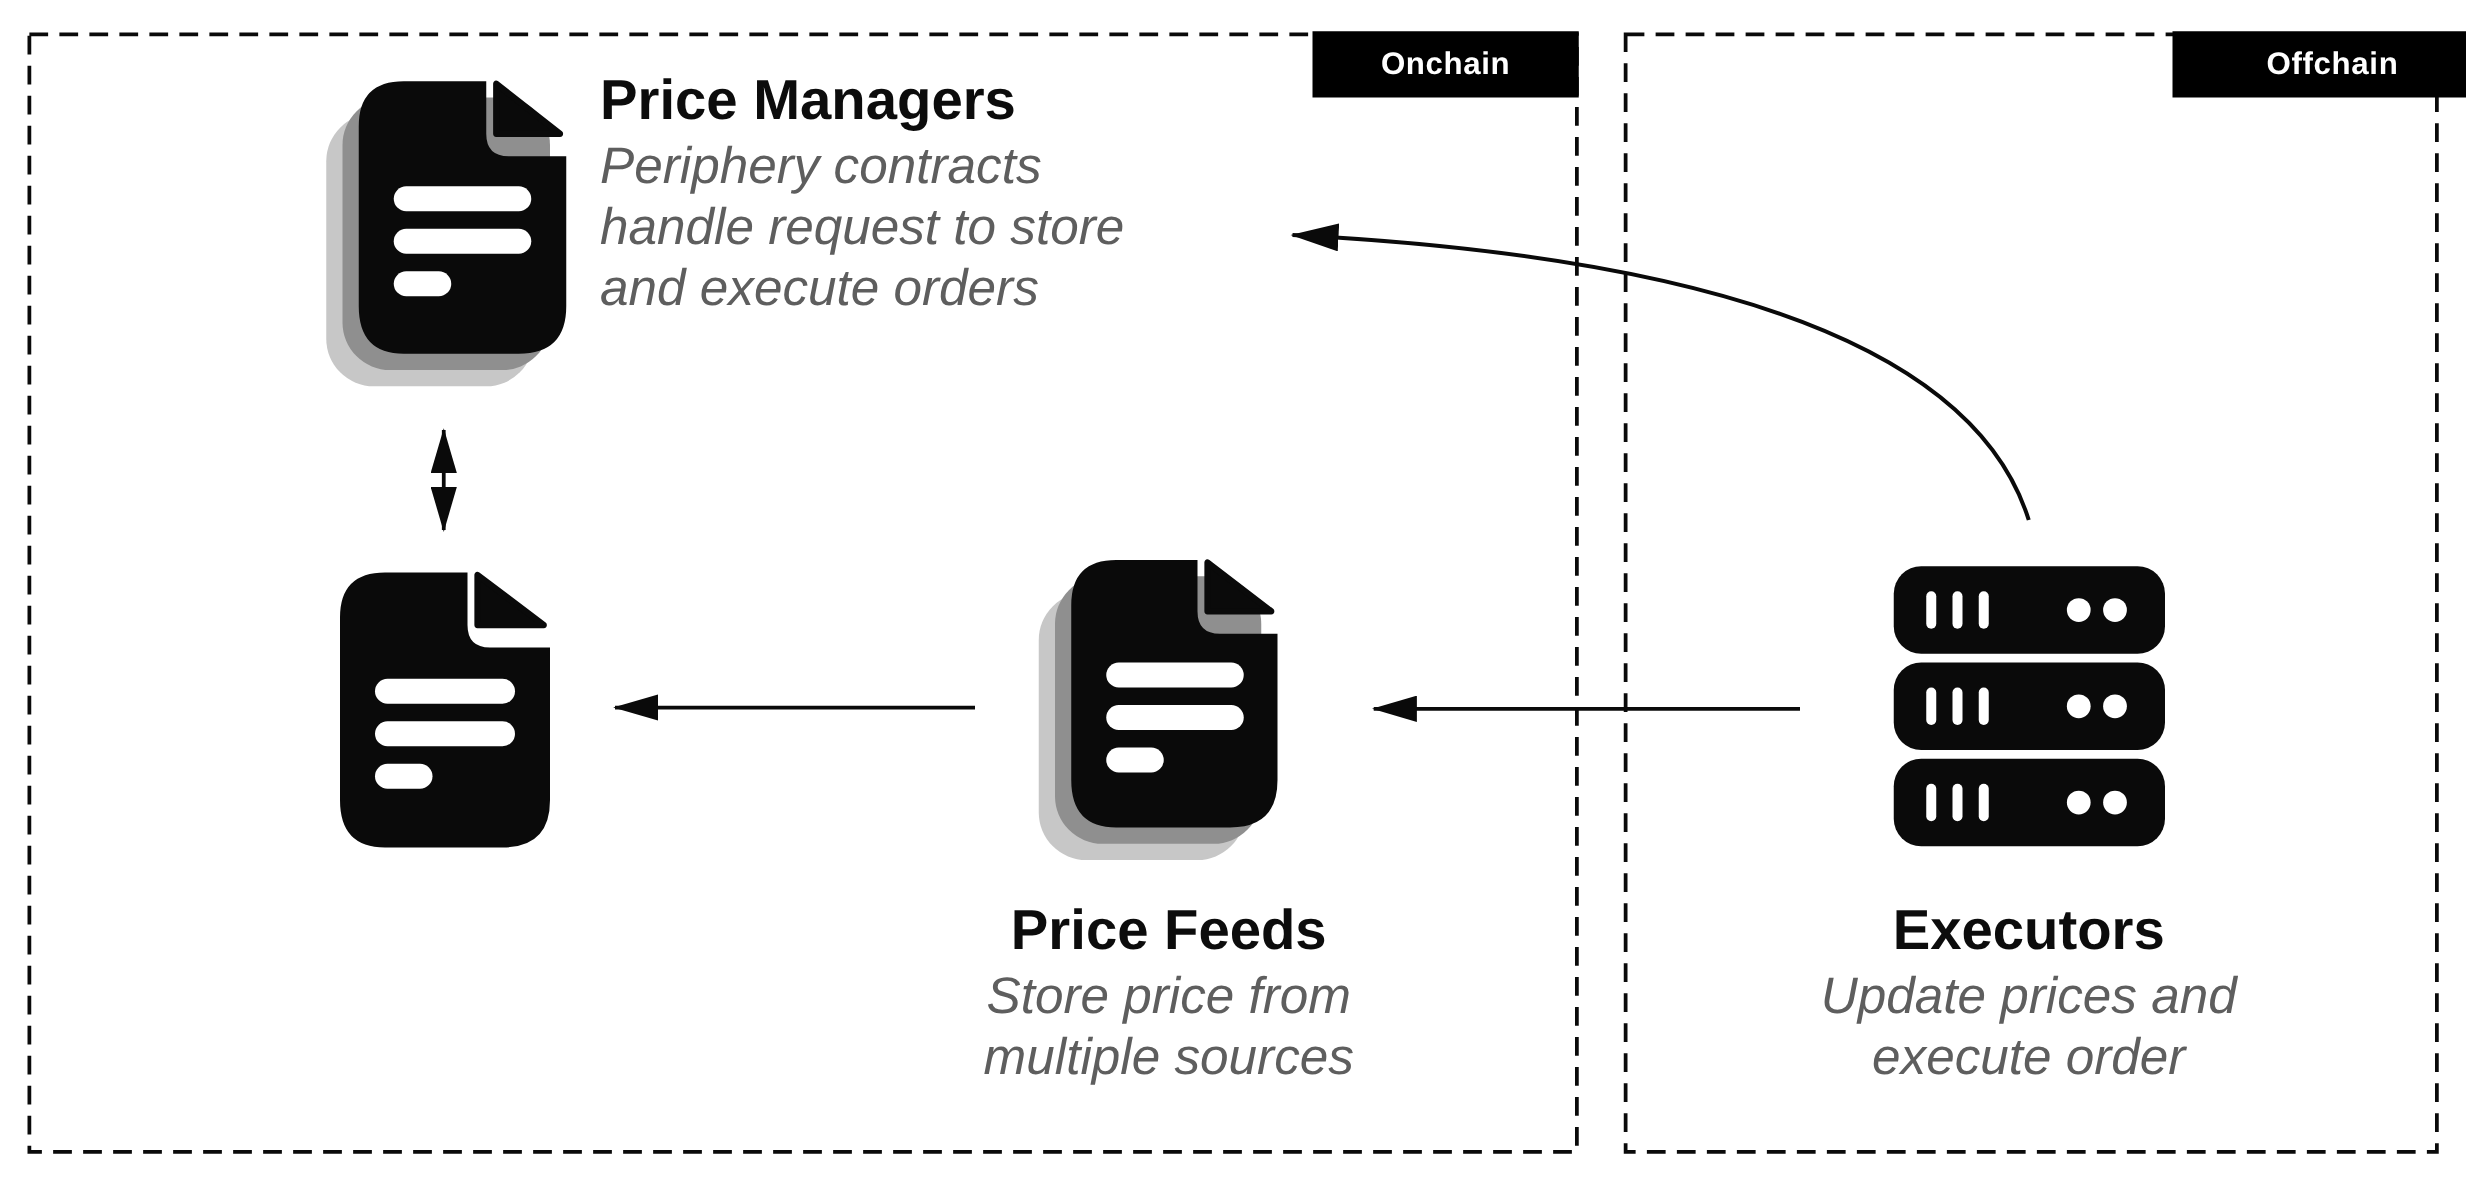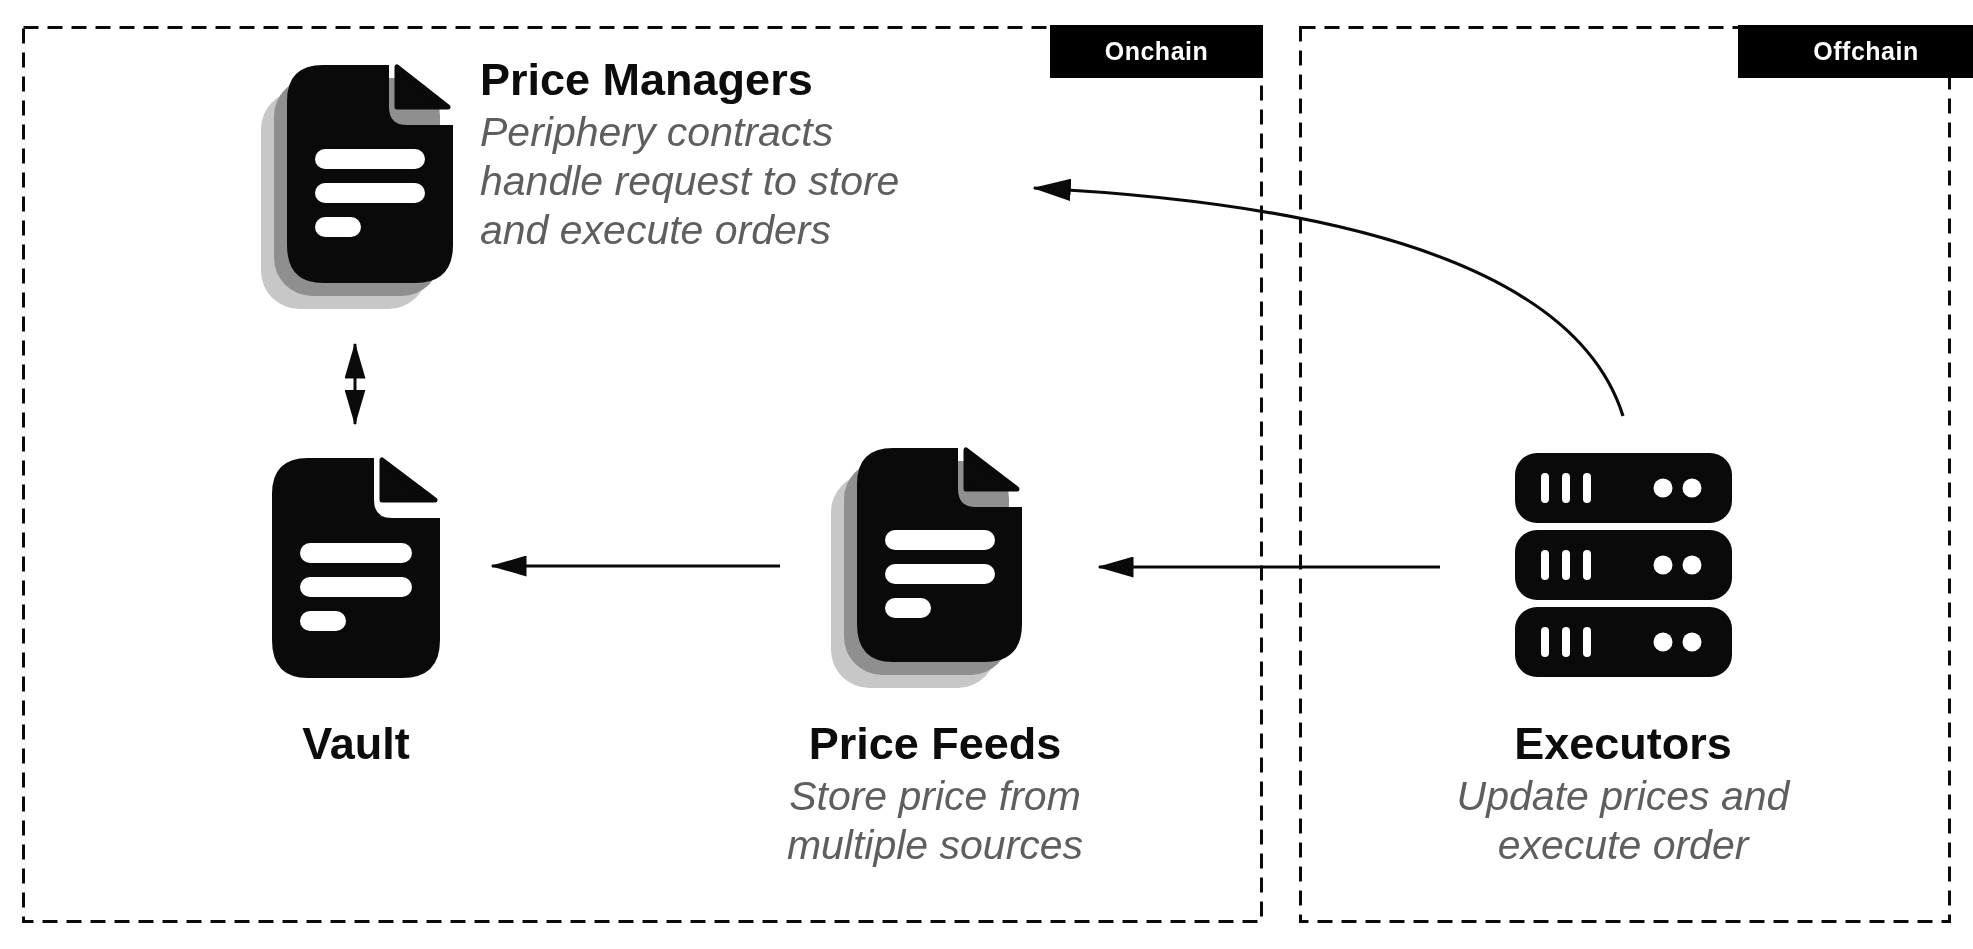--- a/index.html
+++ b/index.html
@@ -124,21 +124,20 @@
   <div class="region-label label-offchain">Offchain</div>
 
   <div class="node-text block-om">
     <div class="node-title">Price Managers</div>
     <div class="node-desc">Periphery contracts
 handle request to store
 and execute orders</div>
   </div>
 
   <div class="node-text block-vault">
-    <div class="node-title">Vault</div>
   </div>
 
   <div class="node-text block-exec">
     <div class="node-title">Executors</div>
     <div class="node-desc">Update prices and
 execute order</div>
   </div>
 
   <div class="node-text block-pf">
     <div class="node-title">Price Feeds</div>

